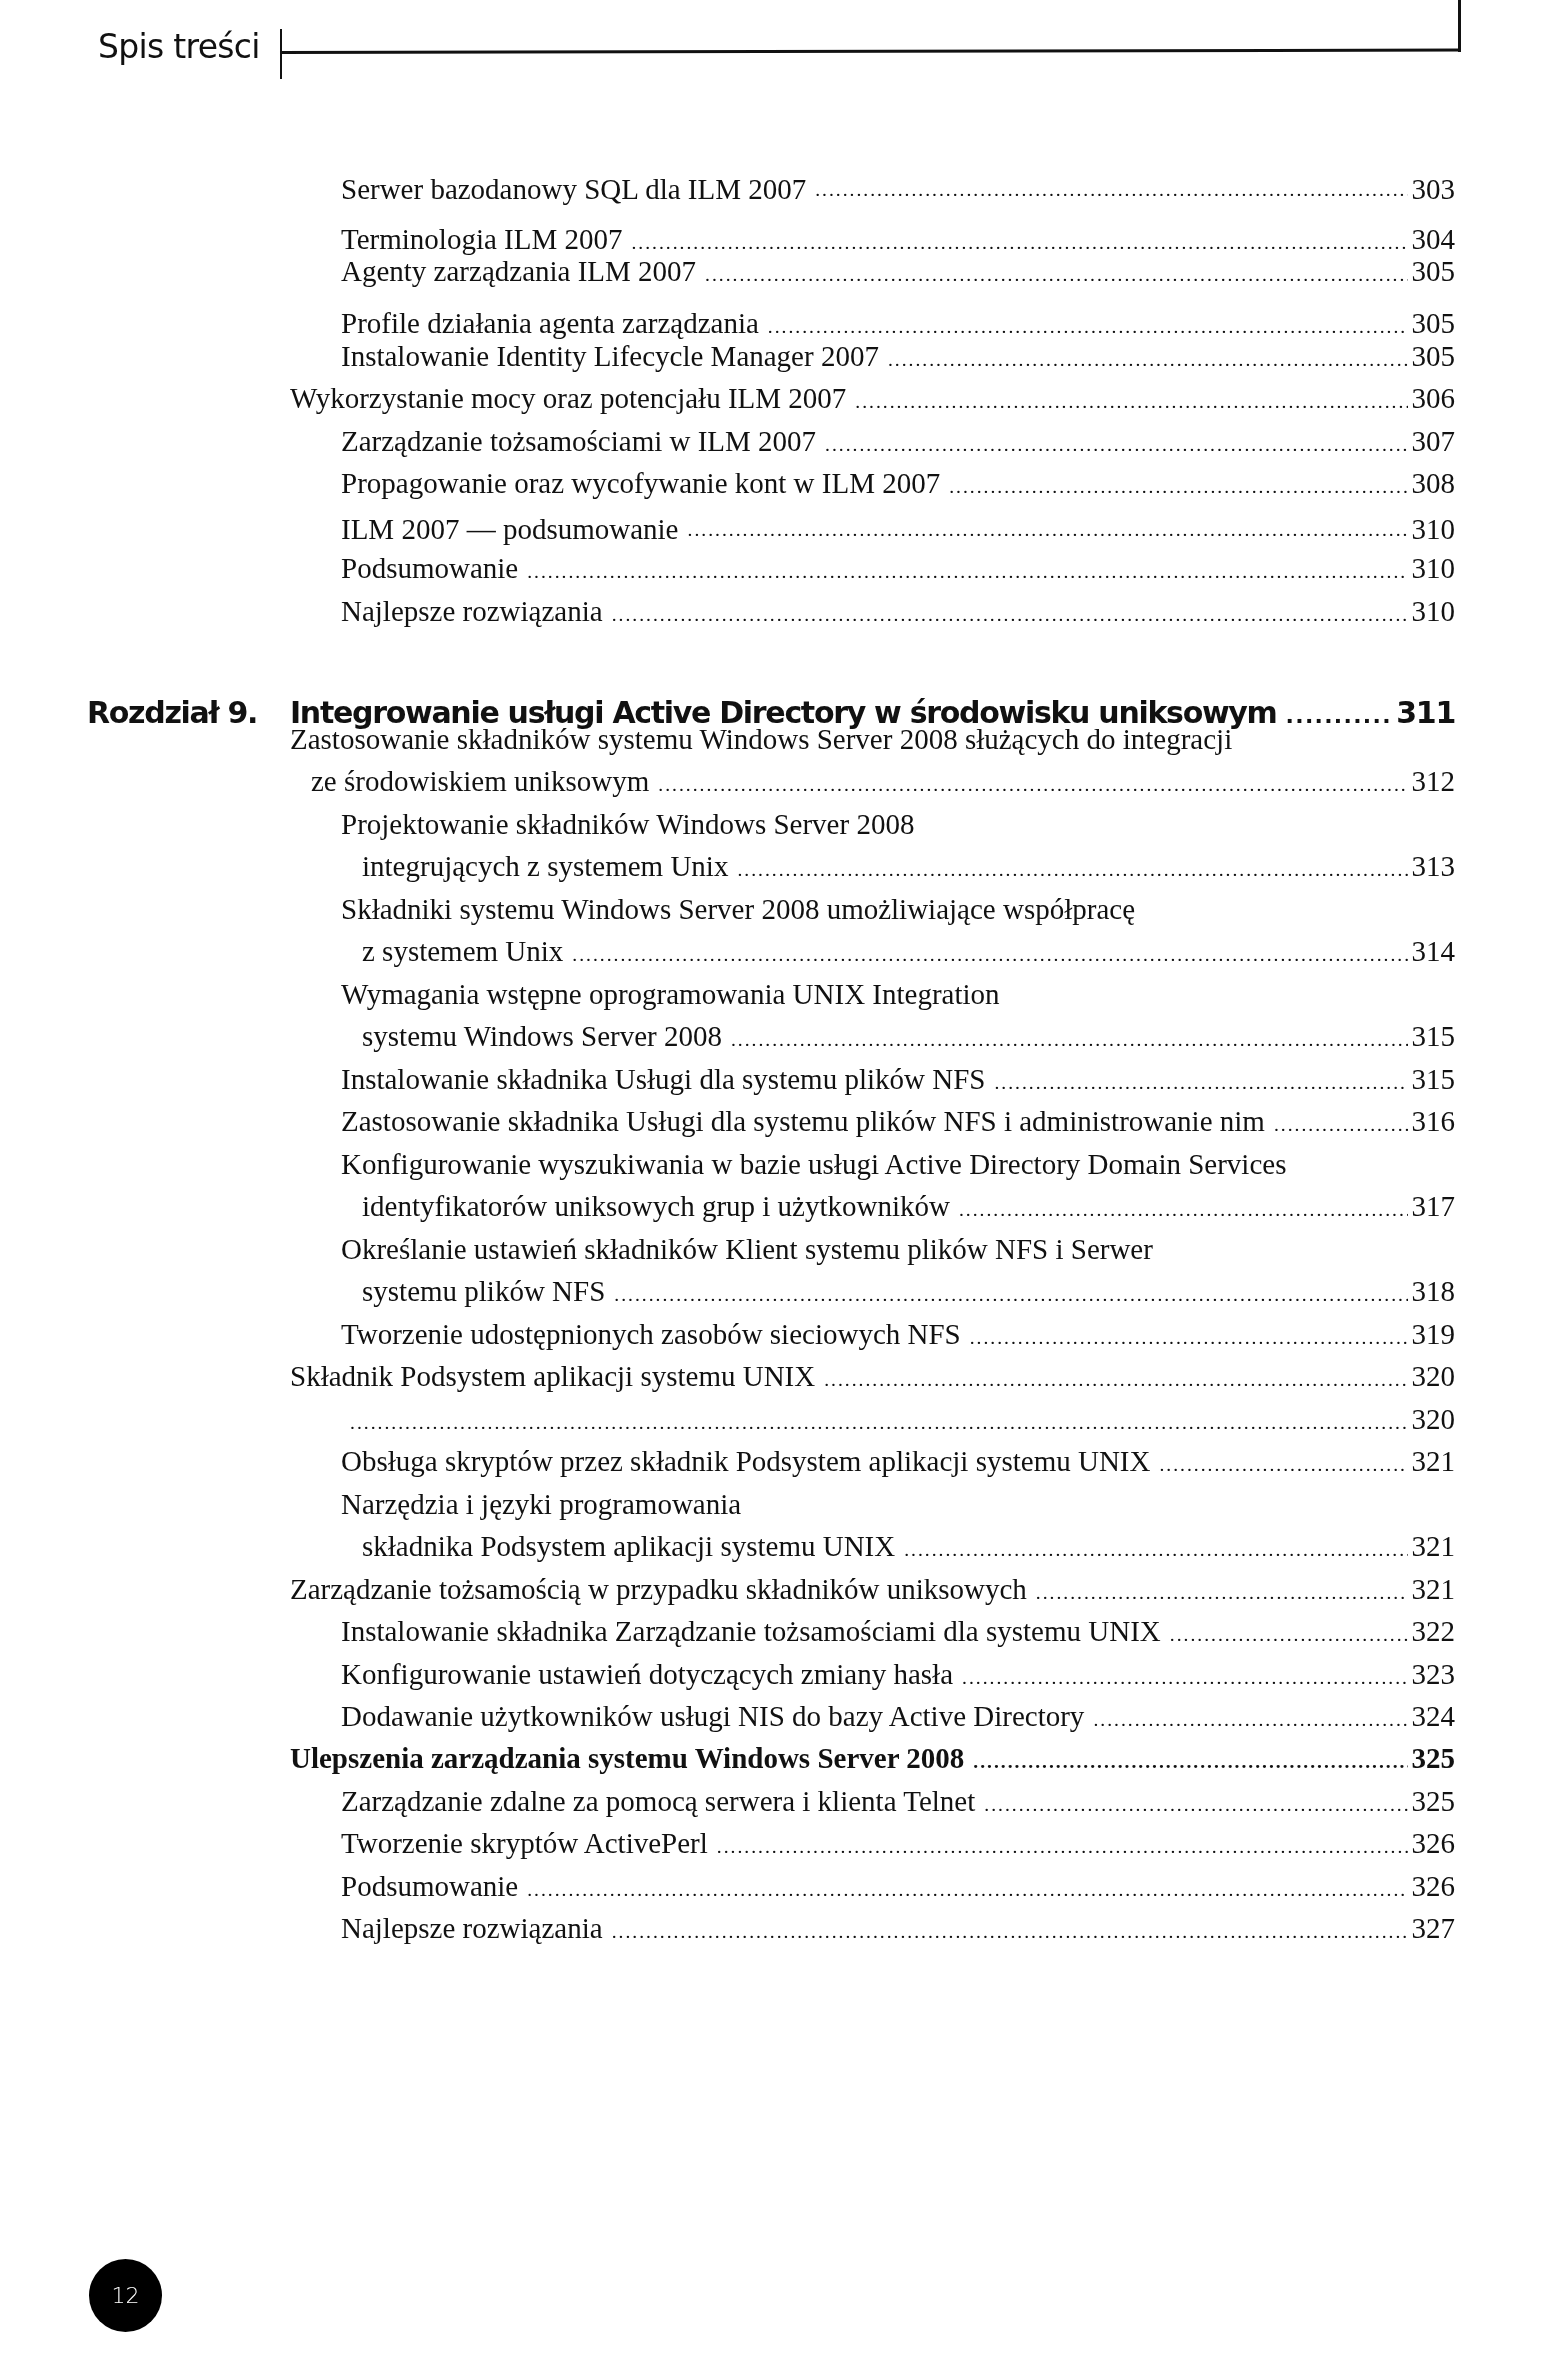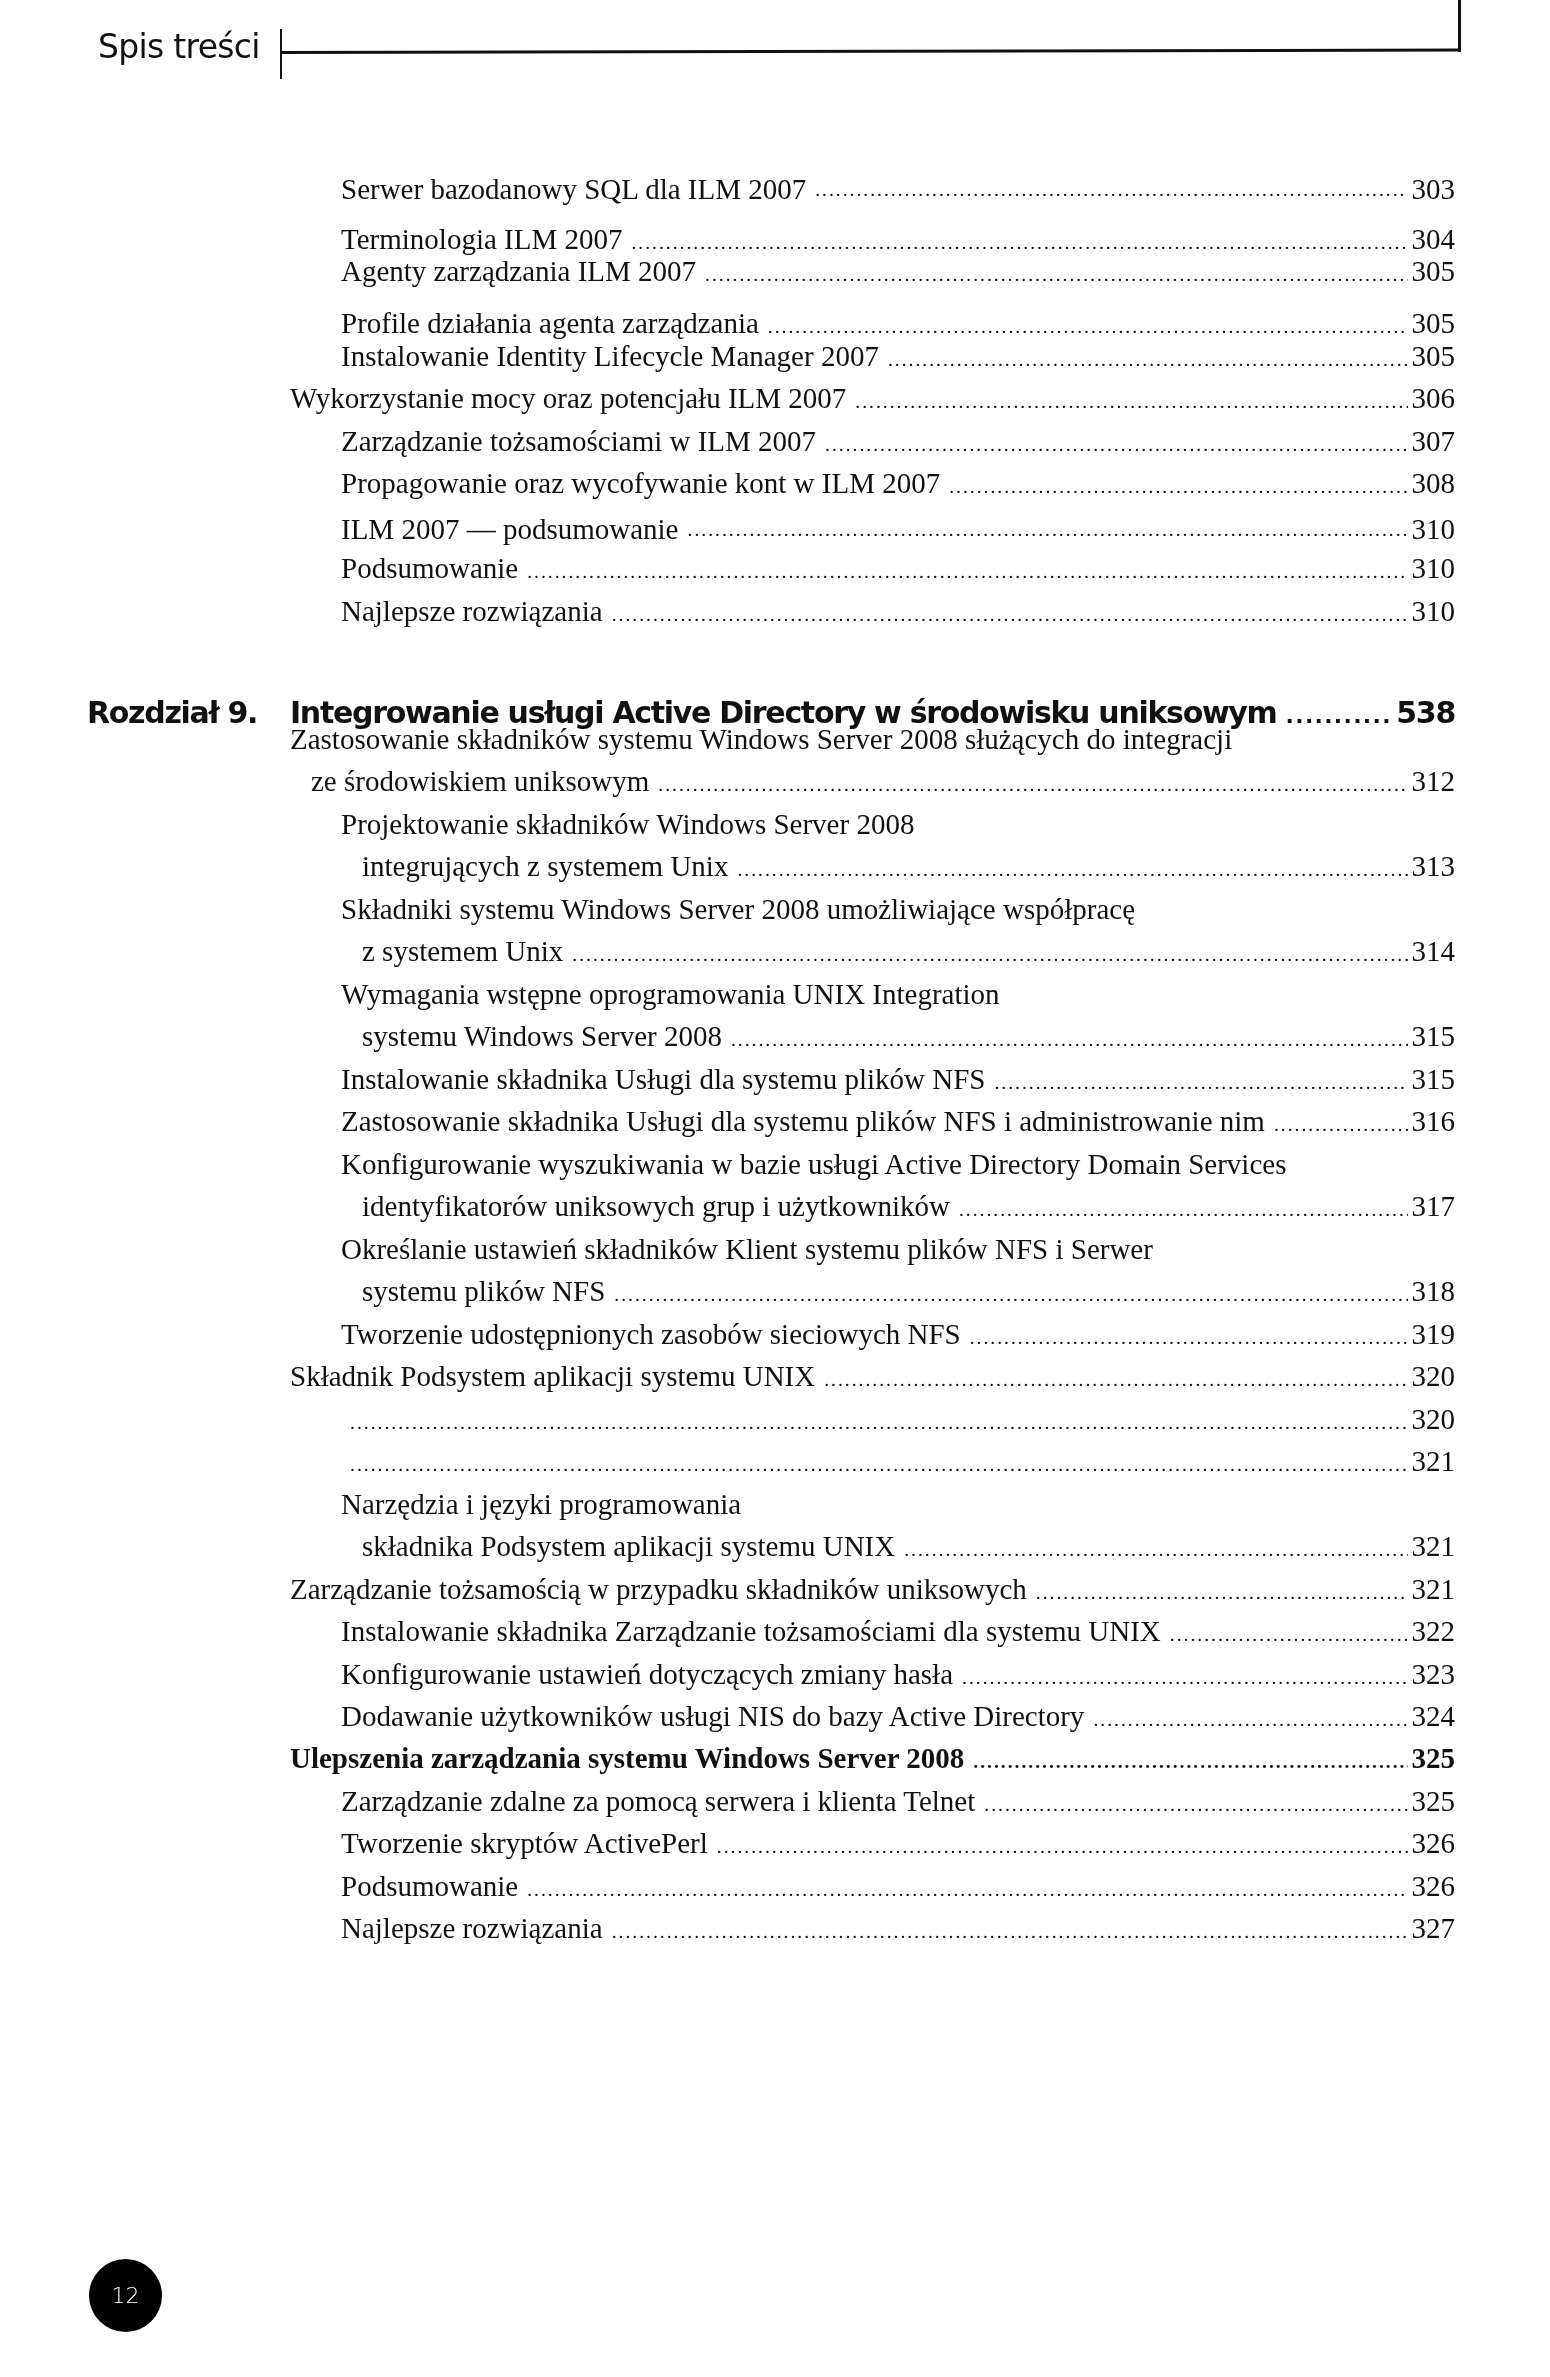--- a/index.html
+++ b/index.html
@@ -58,21 +58,21 @@
   <div class="hdr-tick"></div>
   <div class="hdr-rule"></div>
   <div class="hdr-right"></div>
 </div>
 
 <div class="toc" id="toc">
   <div class="chapter">
     <span class="lbl">Rozdział 9.</span>
     <span class="ttl">Integrowanie usługi Active Directory w środowisku uniksowym</span>
     <span class="dots">................................................................................................................................................................................................................................................................................................................................................................................................................</span>
-    <span class="num">538</span>
+    <span class="num">311</span>
   </div>
 <div class="row lvl2" style="top: 167px; align-items: flex-end;">
       <span class="txt">Serwer bazodanowy SQL dla ILM 2007</span>
       <span class="dots">................................................................................................................................................................................................................................................................................................................................................................................................................</span>
       <span class="num">303</span>
     </div>
     <div class="row lvl2" style="top: 220px;">
       <span class="txt">Terminologia ILM 2007</span>
       <span class="dots">................................................................................................................................................................................................................................................................................................................................................................................................................</span>
       <span class="num">304</span>
@@ -188,20 +188,21 @@
     <div class="row lvl1" style="top: 1357px;">
       <span class="txt">Składnik Podsystem aplikacji systemu UNIX</span>
       <span class="dots">................................................................................................................................................................................................................................................................................................................................................................................................................</span>
       <span class="num">320</span>
     </div>
     <div class="row lvl2" style="top: 1400px;">
       <span class="dots">................................................................................................................................................................................................................................................................................................................................................................................................................</span>
       <span class="num">320</span>
     </div>
     <div class="row lvl2" style="top: 1442px;">
+      <span class="txt">Obsługa skryptów przez składnik Podsystem aplikacji systemu UNIX</span>
       <span class="dots">................................................................................................................................................................................................................................................................................................................................................................................................................</span>
       <span class="num">321</span>
     </div>
     <div class="row lvl2 nodots" style="top: 1485px;">
       <span class="txt">Narzędzia i języki programowania</span>
     </div>
     <div class="row lvl2c" style="top: 1527px;">
       <span class="txt">składnika Podsystem aplikacji systemu UNIX</span>
       <span class="dots">................................................................................................................................................................................................................................................................................................................................................................................................................</span>
       <span class="num">321</span>

